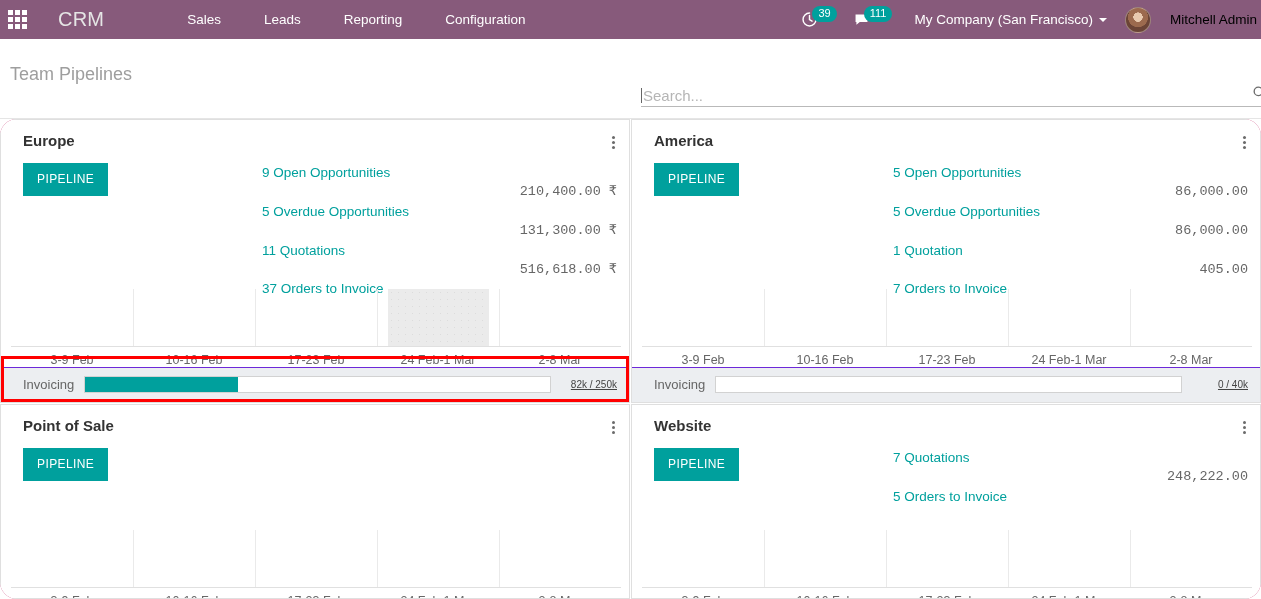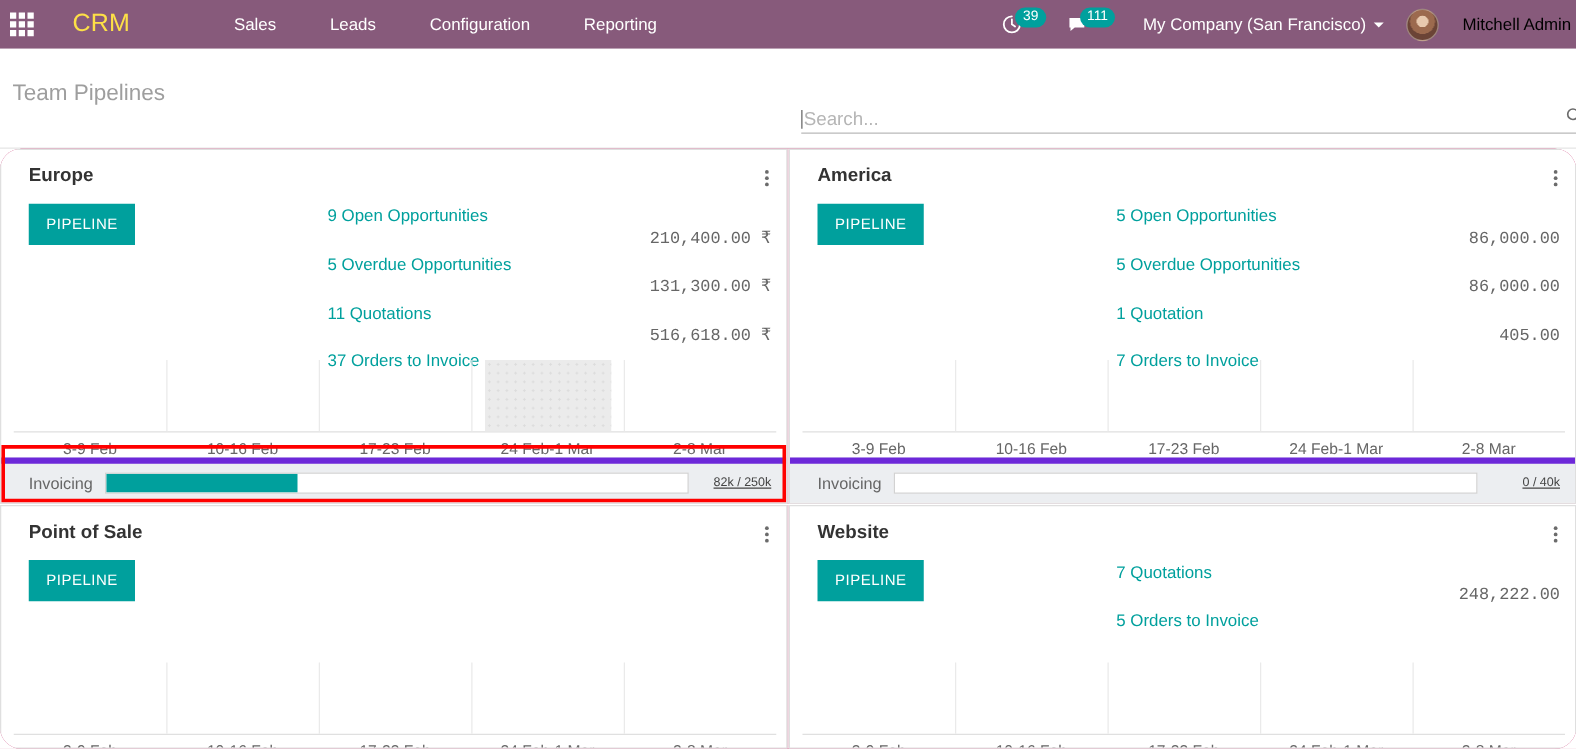--- a/index.html
+++ b/index.html
@@ -33,21 +33,21 @@
     gap: 2px;
   }
   .apps-grid .grid-inner i {
     display: block; width: 5px; height: 5px; background: #ffffff;
   }
   .brand {
     font-size: 20px;
     font-weight: 400;
     letter-spacing: 0.2px;
     margin-left: 24px;
-    color: #fde047;
+    color: #e5e5e5;
     cursor: pointer;
   }
   .nav-menus {
     display: flex;
     align-items: center;
     margin-left: 70px;
     height: 52px;
     gap: 17px;
   }
   .nav-menus .nav-item {
@@ -280,21 +280,21 @@
     font-size: 12.5px;
     color: #666;
     white-space: nowrap;
   }
   .chart-wrap { padding: 0 8px 0 10px; }
 
   
   .card-footer {
     margin-top: auto;
     background: #eceef1;
-    border-top: 5px solid #6d28d9;
+    border-top: 1px solid #6d28d9;
     display: flex;
     align-items: center;
     height: 40px;
     padding: 0 12px 0 22px;
     gap: 10px;
   }
   .footer-label { font-size: 13px; color: #666; white-space: nowrap; }
   .progress-track {
     flex: 1;
     height: 17px;
@@ -320,22 +320,22 @@
         <i></i>
         <i></i>
         <i></i>
       </div>
   </div>
   <div class="brand">CRM</div>
 
   <div class="nav-menus">
     <div class="nav-item">Sales</div>
     <div class="nav-item">Leads</div>
+    <div class="nav-item">Reporting</div>
     <div class="nav-item">Configuration</div>
-    <div class="nav-item">Reporting</div>
   </div>
 
   <div class="nav-right">
     <div class="sysbtn">
       <span class="glyph">
         <svg width="17" height="17" viewBox="0 0 20 20" fill="none">
           <path d="M10 2.4a7.6 7.6 0 1 0 7.6 7.6" stroke="#fff" stroke-width="1.7" stroke-linecap="round"></path>
           <path d="M10 5.3V10l3 2" stroke="#fff" stroke-width="1.7" stroke-linecap="round"></path>
         </svg>
       </span>

